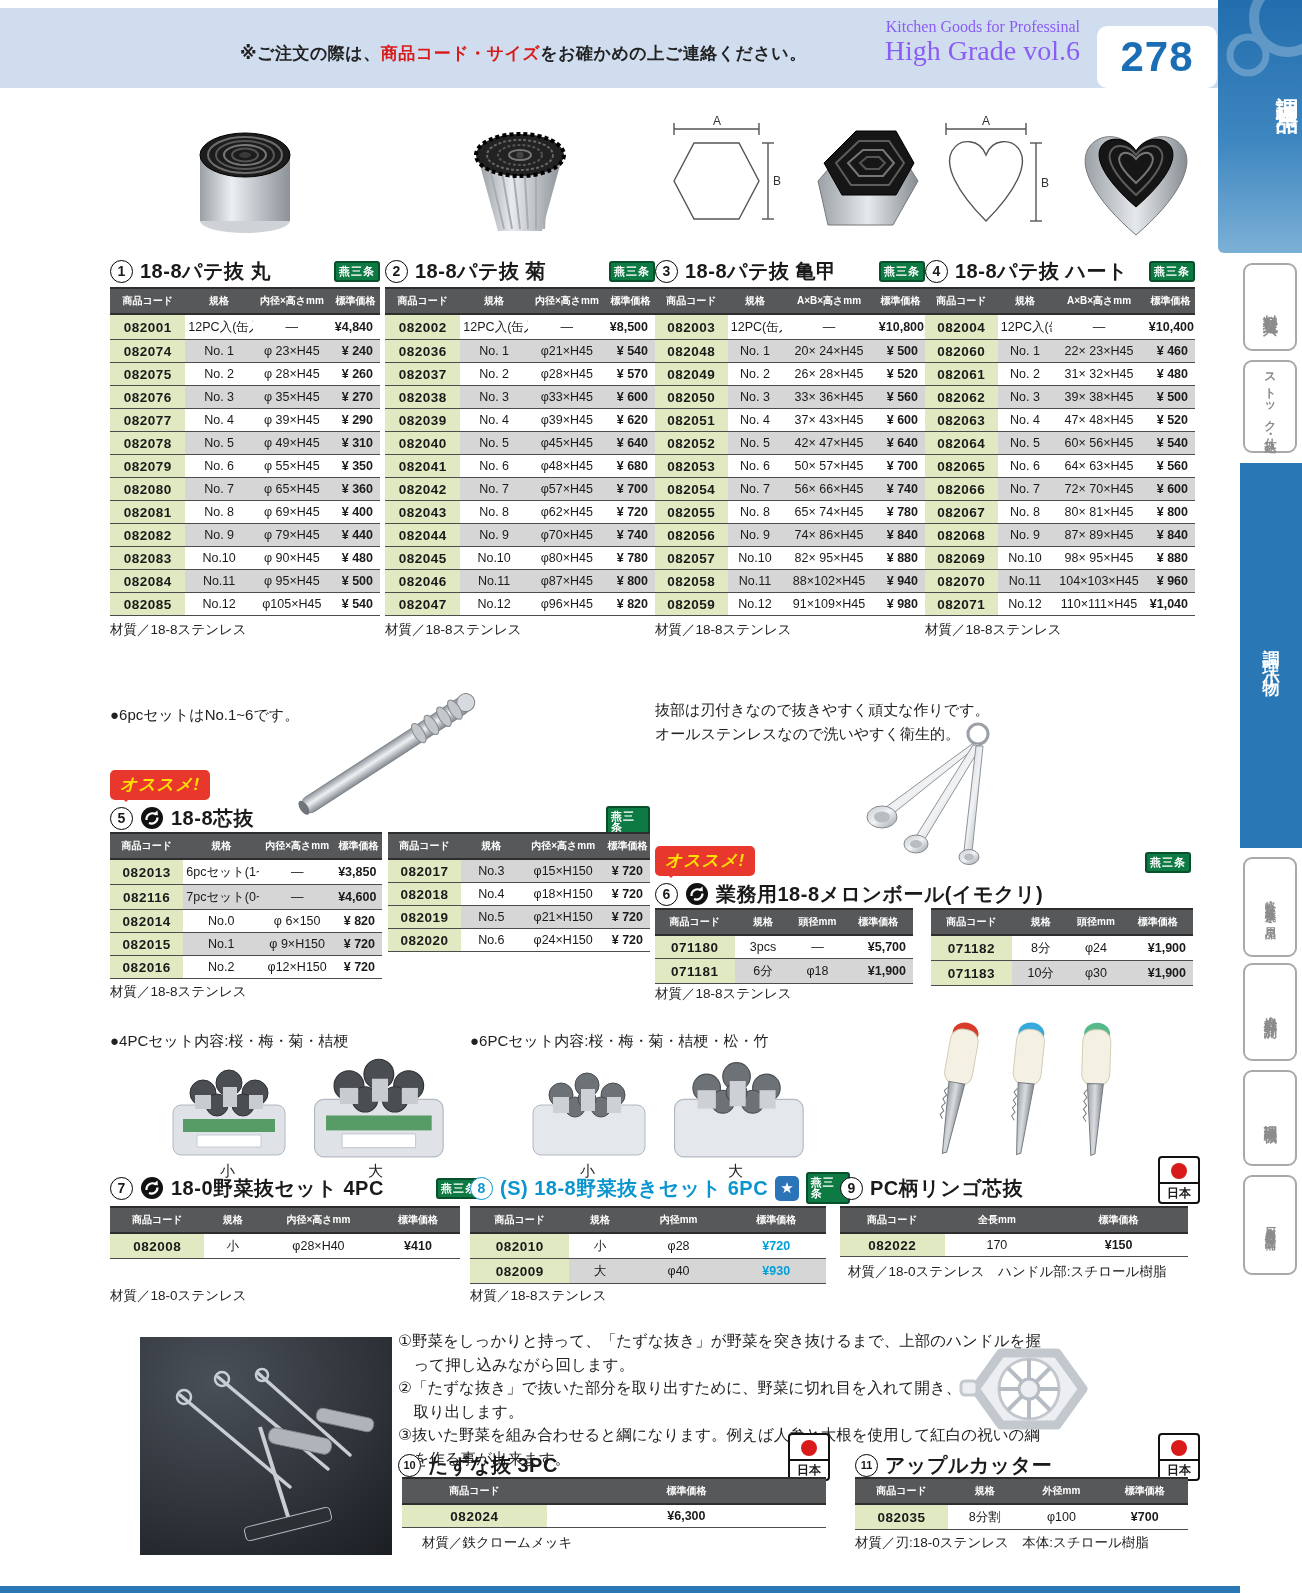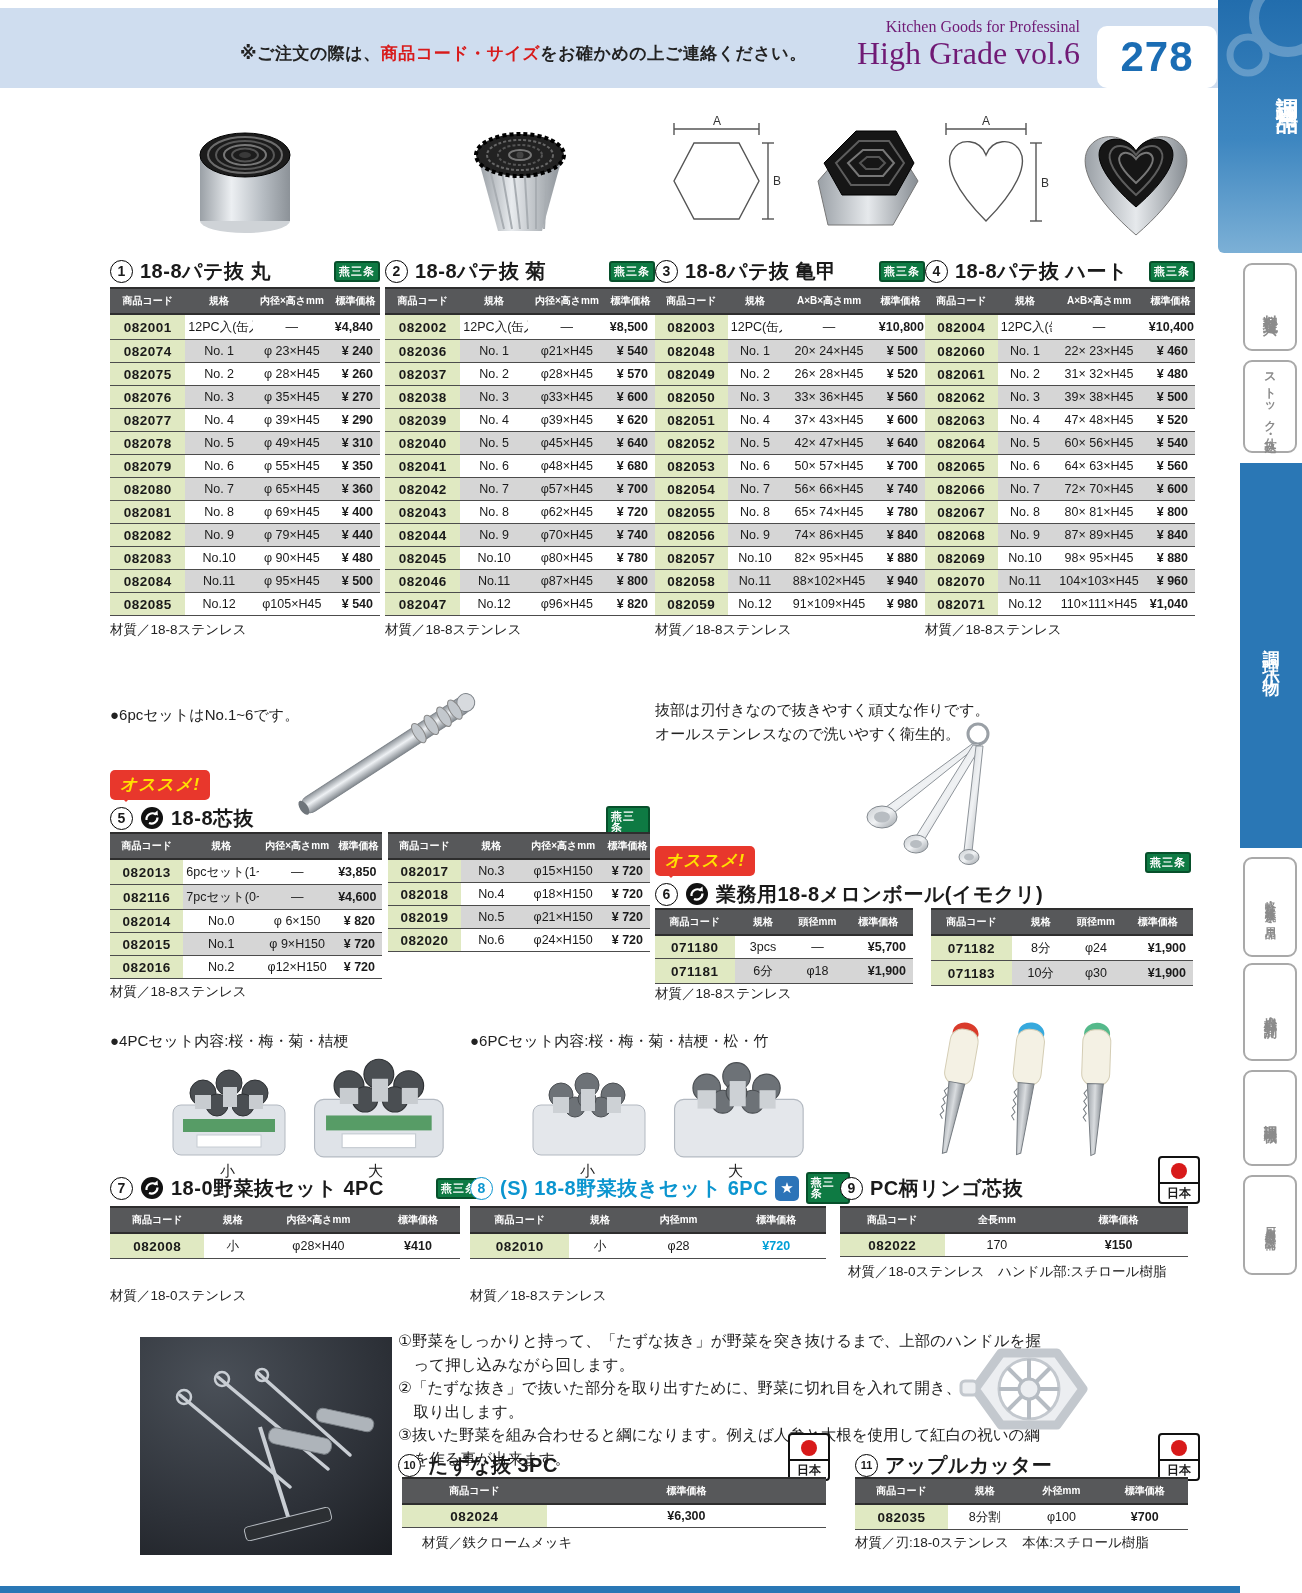--- a/index.html
+++ b/index.html
@@ -3,23 +3,23 @@
 <meta charset="utf-8">
 <style>
   html,body{margin:0;padding:0;background:#fff;}
   body{font-family:"Liberation Sans","DejaVu Sans",sans-serif;color:#1a1a1a;}
   #page{position:relative;width:1302px;height:1593px;background:#fff;overflow:hidden;}
 
   
   .band{position:absolute;left:0;top:8px;width:1302px;height:80px;background:#cfddef;}
   .notice{position:absolute;left:240px;top:42px;font-size:17px;font-weight:bold;color:#222;letter-spacing:.5px;}
   .notice .red{color:#d81a1a;}
-  .brand{position:absolute;left:770px;top:18px;width:310px;text-align:right;color:#701a75;line-height:1.1;}
+  .brand{position:absolute;left:770px;top:18px;width:310px;text-align:right;color:#8b5cf6;line-height:1.1;}
   .brand .b1{font-size:16px;font-family:"Liberation Serif","DejaVu Serif",serif;}
-  .brand .b2{font-size:32px;font-family:"Liberation Serif","DejaVu Serif",serif;}
+  .brand .b2{font-size:28px;font-family:"Liberation Serif","DejaVu Serif",serif;}
   .pagenum-box{position:absolute;left:1097px;top:26px;width:120px;height:62px;background:#fff;border-radius:10px;
     display:flex;align-items:center;justify-content:center;}
   .pagenum{font-size:42px;font-weight:bold;color:#1b6db4;letter-spacing:1px;}
 
   
   .side-head{position:absolute;left:1218px;top:0;width:84px;height:253px;
     background:linear-gradient(180deg,#226dad 0%,#3d86c0 55%,#7cb0d6 100%);border-bottom-left-radius:6px;}
   .side-head .vtext{position:absolute;left:0;right:0;top:78px;text-align:center;color:#fff;font-size:22px;font-weight:bold;}
   .vtext{writing-mode:vertical-rl;text-orientation:upright;letter-spacing:6px;margin:0 auto;}
   .side-tab{position:absolute;left:1243px;width:54px;border:2px solid #a9a9a9;border-radius:9px;background:#fff;color:#8b8b8b;
@@ -931,20 +931,26 @@
             <th style="width: 28%;">標準価格</th>
           </tr>
         </thead>
         <tbody>
           <tr>
             <td class="code">082010</td>
             <td>小</td>
             <td>φ28</td>
             <td class="price">¥720</td>
           </tr>
+          <tr class="alt">
+            <td class="code">082009</td>
+            <td>大</td>
+            <td>φ40</td>
+            <td class="price">¥930</td>
+          </tr>
         </tbody>
       </table>
     <div class="material" style="position:absolute;left:0;top:262px;">材質／18-8ステンレス</div>
   </div>
 
   <div class="sec" style="left:840px;top:1020px;width:350px;height:290px;">
     <svg style="position:absolute;left:75px;top:0;" width="225" height="150" viewBox="0 0 225 150">
       <defs>
           <linearGradient id="bl9" x1="0" y1="0" x2="1" y2="0">
             <stop offset="0" stop-color="#9aa0a6"></stop>

